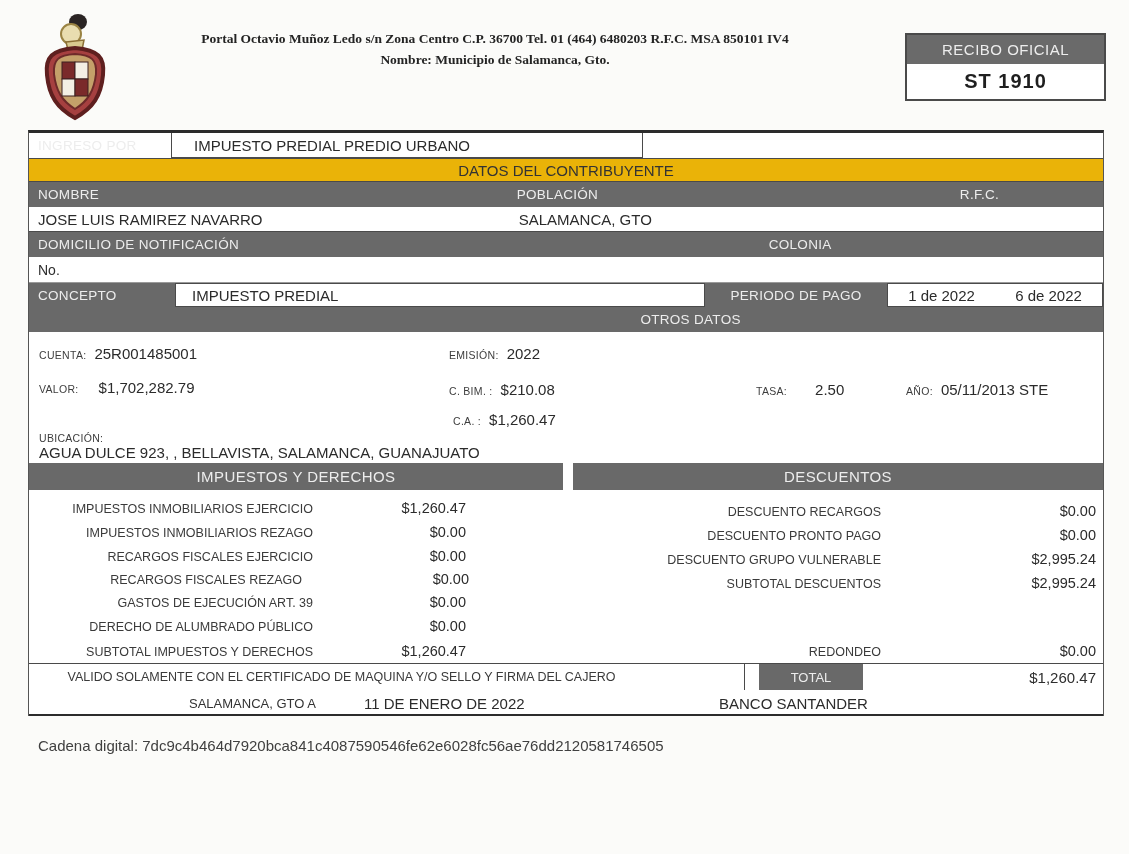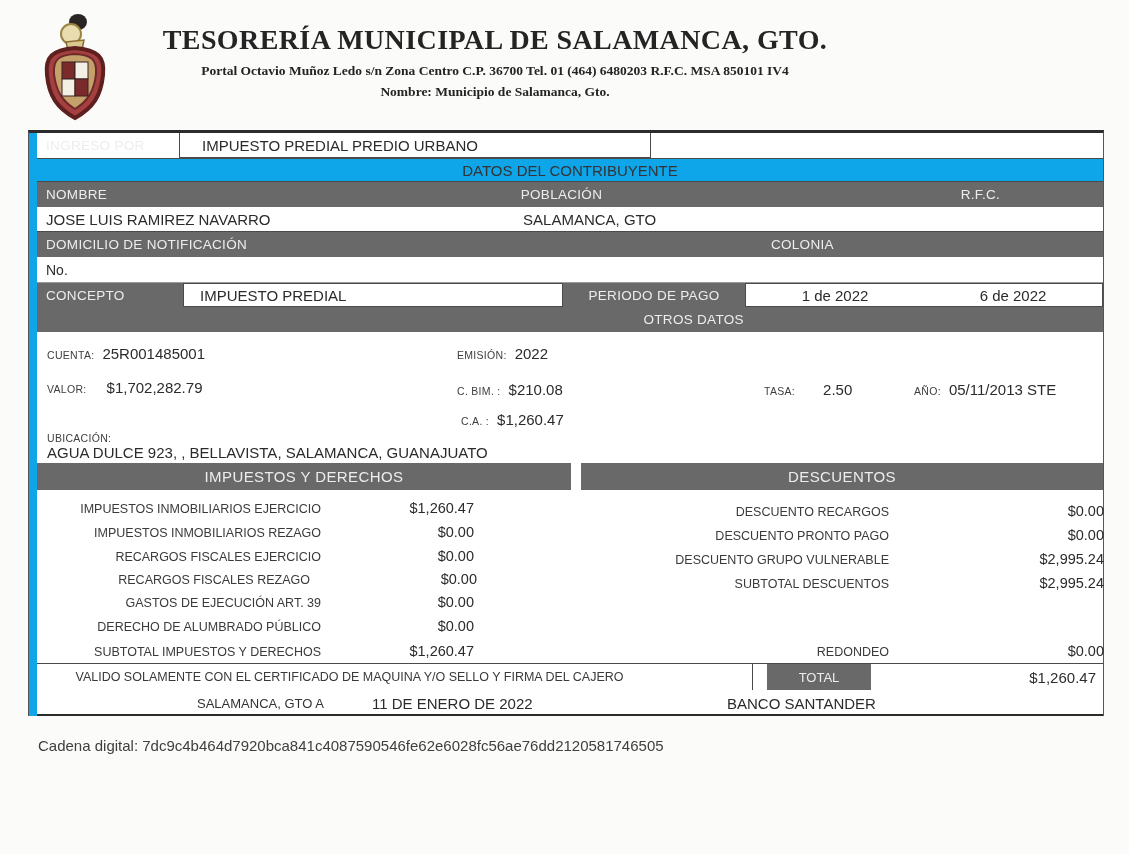--- a/index.html
+++ b/index.html
@@ -17,21 +17,21 @@
   .addr  { font-size:13.5px; font-weight:bold; margin-top:7px; white-space:nowrap; }
   .nombre{ font-size:13.5px; font-weight:bold; margin-top:5px; }
   .receipt-box { position:absolute; left:905px; top:33px; width:201px; border:2px solid #4a4a4a; background:#fff; }
   .rb-head { background:#6a6a6a; color:#ededed; font-size:15px; letter-spacing:.5px;
     height:29px; display:flex; align-items:center; justify-content:center; }
   .rb-num { height:35px; display:flex; align-items:center; justify-content:center;
     font-size:20px; font-weight:bold; color:#1f1f1f; letter-spacing:1px; }
   
   .doc { position:absolute; left:28px; top:130px; width:1076px;
     border-top:3px solid #2c2c2c; border-left:1.5px solid #555; border-right:1.5px solid #555;
-    background:#0ea5e9;padding-left:8px; }
+    background:#eab308; }
   .band { background:#696969; color:#ededed; }
   .row { position:relative; display:flex; align-items:center; }
   .bb { border-bottom:1.5px solid #4a4a4a; }
   .lbl { font-size:13.5px; letter-spacing:.3px; }
   .val { font-size:15px; color:#2b2b2b; }
   
   .row-ingreso { height:26px; background:#fff; }
   .ing-label { width:142px; height:100%; display:flex; align-items:center; padding-left:9px; }
   .ing-box { width:472px; height:100%; border:1.5px solid #4a4a4a; border-top:none;
     display:flex; align-items:center; padding-left:22px; }
@@ -42,21 +42,21 @@
   .row-cv { height:25px; background:#fff; }
   .pl { padding-left:9px; }
   .pos-poblacion { position:absolute; left:49.2%; transform:translateX(-50%); }
   .pos-rfc { position:absolute; left:88.5%; transform:translateX(-50%); }
   .pos-pobval { position:absolute; left:45.6%; }
   .pos-colonia { position:absolute; left:71.8%; transform:translateX(-50%); }
   .row-no { height:26px; background:#fff; border-bottom:1px solid #9a9a9a; font-size:14px; }
   
   .row-concepto { height:24px; }
   .con-label { width:146px; height:100%; display:flex; align-items:center; padding-left:9px; }
-  .con-box { width:380px; height:100%; background:#fff; border:1px solid #4a4a4a;
+  .con-box { width:530px; height:100%; background:#fff; border:1px solid #4a4a4a;
     display:flex; align-items:center; padding-left:16px; }
   .per-label { width:182px; height:100%; display:flex; align-items:center; justify-content:center; }
   .dates-box { flex:1; height:100%; background:#fff; border:1px solid #4a4a4a;
     display:flex; align-items:center; justify-content:space-around; }
   
   .row-otros { height:25px; }
   .otros-title { position:absolute; left:61.6%; transform:translateX(-50%); }
   .area-otros { position:relative; height:131px; background:#fff; }
   .pair { position:absolute; display:flex; align-items:baseline; white-space:nowrap; }
   .flbl { font-size:10.5px; color:#3d3d3d; letter-spacing:.3px; margin-right:8px; }
@@ -107,25 +107,28 @@
     <path d="M28 32 L46 30 L44 40 L30 40 Z" fill="#d9c98f" stroke="#8c6f35" stroke-width="1.5"></path>
     <path d="M37 38 C14 40 7 47 9 65 C11 86 19 98 37 108 C55 98 63 86 65 65 C67 47 60 40 37 38 Z" fill="#a64040" stroke="#5e1f1f" stroke-width="4"></path>
     <path d="M37 44 C20 45 15 50 16 64 C18 81 24 91 37 99 C50 91 56 81 58 64 C59 50 54 45 37 44 Z" fill="#c4a06a" stroke="#6e2a2a" stroke-width="2"></path>
     <rect x="24" y="52" width="13" height="17" fill="#7a2a2a" stroke="#3c2020"></rect>
     <rect x="37" y="52" width="13" height="17" fill="#f3efe4" stroke="#3c2020"></rect>
     <rect x="24" y="69" width="13" height="17" fill="#f3efe4" stroke="#3c2020"></rect>
     <rect x="37" y="69" width="13" height="17" fill="#7a2a2a" stroke="#3c2020"></rect>
   </svg>
 
   <div class="head-text">
-    <div class="title">TESORERÍA MUNICIPAL DE SALAMANCA, GTO.</div>
     <div class="addr">Portal Octavio Muñoz Ledo s/n Zona Centro C.P. 36700 Tel. 01 (464) 6480203 R.F.C. MSA 850101 IV4</div>
     <div class="nombre">Nombre: Municipio de Salamanca, Gto.</div>
   </div>
 
+  <div class="receipt-box">
+    <div class="rb-head">RECIBO OFICIAL</div>
+    <div class="rb-num">ST 1910</div>
+  </div>
 
   <div class="doc">
 
     <div class="row row-ingreso bb band">
       <div class="ing-label lbl">INGRESO POR</div>
       <div class="ing-box val" style="background:#fff;">IMPUESTO PREDIAL PREDIO URBANO</div>
       <div style="flex:1;height:100%;background:#fff;"></div>
     </div>
 
     <div class="row row-datos bb">DATOS DEL CONTRIBUYENTE</div>

